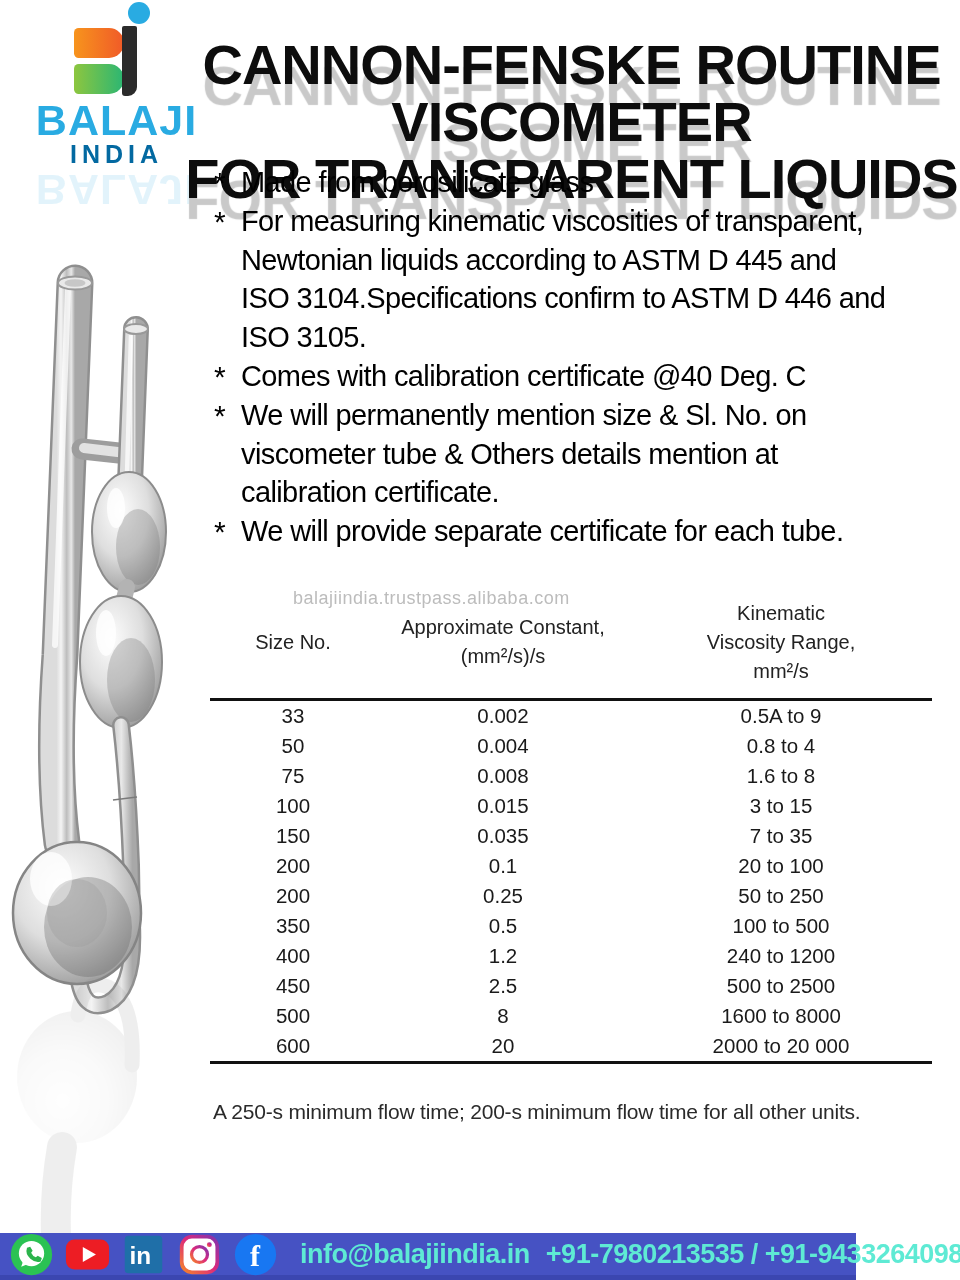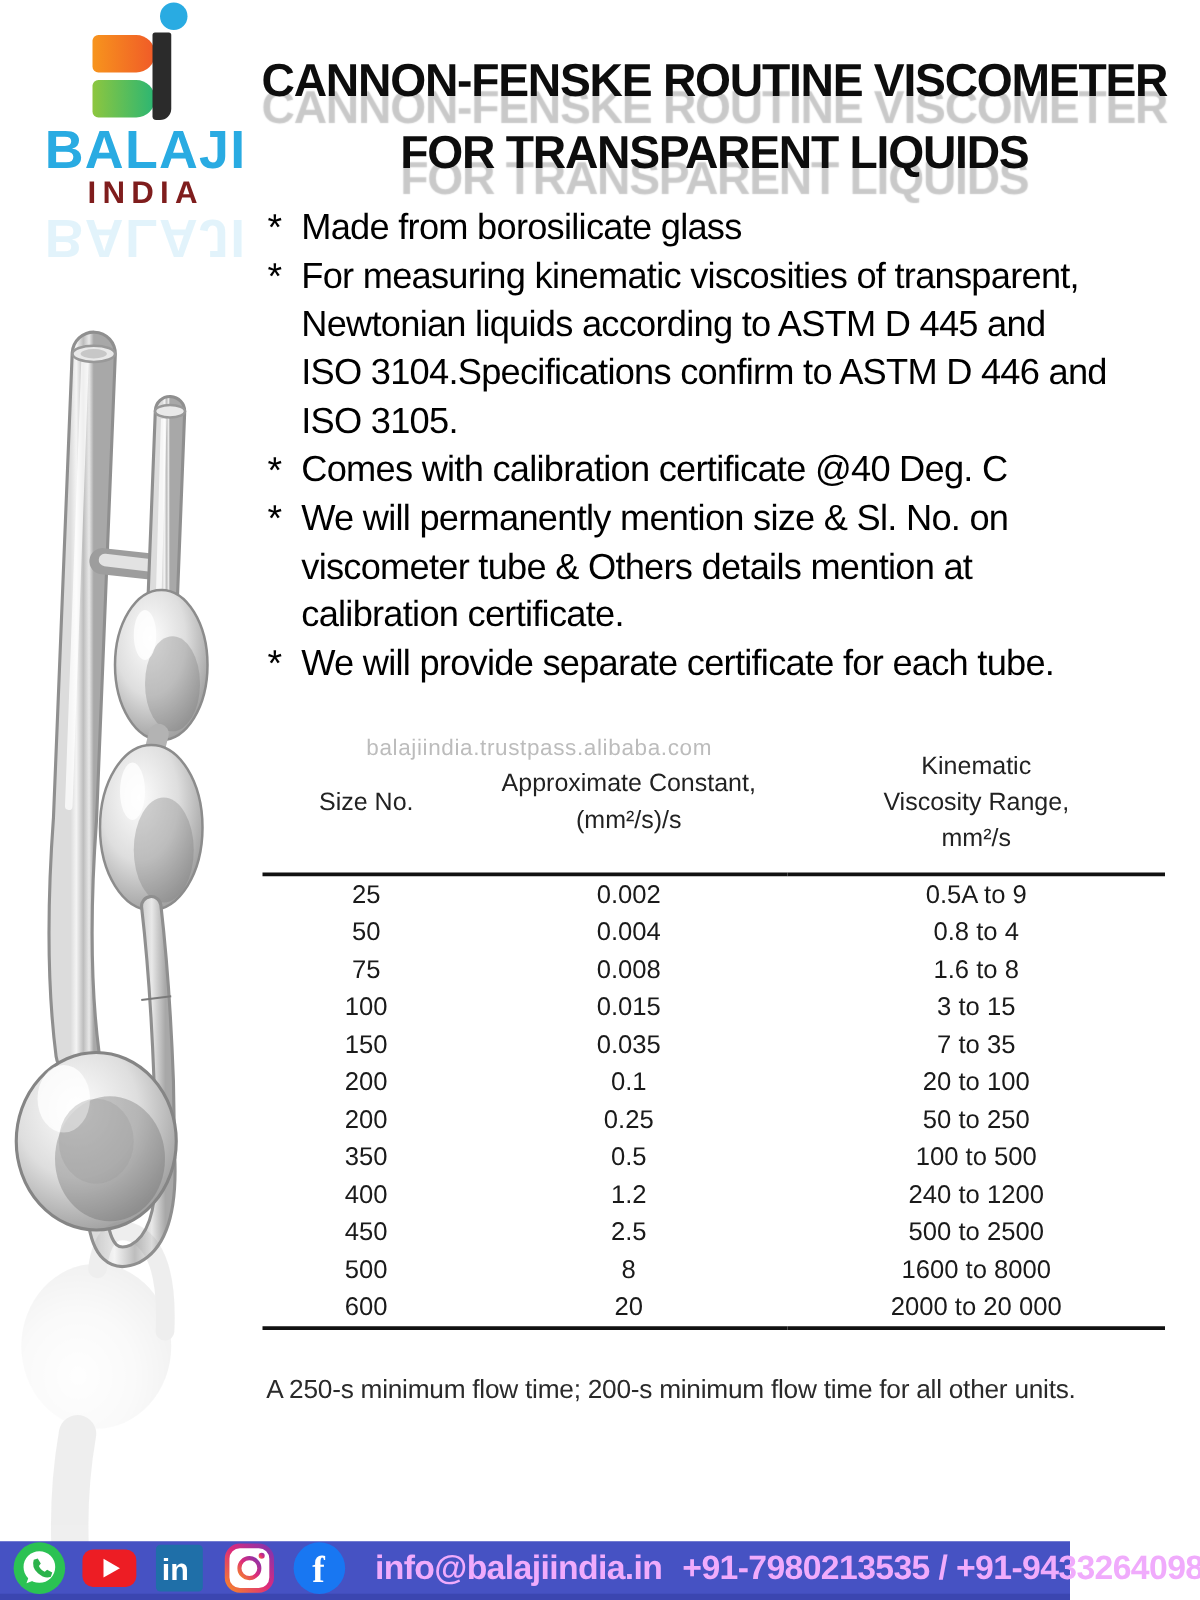--- a/index.html
+++ b/index.html
@@ -11,25 +11,25 @@
   .logo{position:absolute;left:0;top:4px;width:185px;text-align:center;padding-left:24px;}
   .logo-icon{position:relative;width:130px;height:96px;margin:0 auto;}
   .logo-b-top{position:absolute;left:22px;top:24px;width:50px;height:30px;
     background:linear-gradient(90deg,#f7941d,#f05a28);border-radius:5px 16px 16px 5px;}
   .logo-b-bot{position:absolute;left:22px;top:60px;width:50px;height:30px;
     background:linear-gradient(90deg,#8dc63f,#2bb673);border-radius:5px 16px 16px 5px;}
   .logo-i-bar{position:absolute;left:70px;top:22px;width:15px;height:70px;
     background:#2b2b2b;border-radius:2px 2px 9px 3px;}
   .logo-i-dot{position:absolute;left:76px;top:-2px;width:22px;height:22px;border-radius:50%;background:#29abe2;}
   .logo-name{font-size:43px;font-weight:bold;color:#29abe2;letter-spacing:1px;line-height:40px;}
-  .logo-country{font-size:25px;font-weight:bold;color:#7f1d1d;letter-spacing:5px;line-height:28px;}
+  .logo-country{font-size:25px;font-weight:bold;color:#0369a1;letter-spacing:5px;line-height:28px;}
   .logo-reflection{transform:scaleY(-1);opacity:.13;margin-top:2px;}
   
   .title{position:absolute;left:183px;top:36px;width:777px;text-align:center;color:#0d0d0d;}
-  .title div{font-weight:bold;font-size:37px;line-height:57px;letter-spacing:-1px;
+  .title div{font-weight:bold;font-size:56px;line-height:57px;letter-spacing:-1px;
     text-shadow:0 21px 1px #c9c9c9;}
   
   .bullets{position:absolute;left:214px;top:163px;width:732px;margin:0;padding:0;list-style:none;
     font-size:29px;line-height:38.8px;color:#000;letter-spacing:-0.6px;}
   .bullets li{position:relative;padding-left:27px;white-space:pre-line;}
   .bullets .marker{position:absolute;left:0;top:1px;font-size:30px;}
   
   .watermark{position:absolute;left:293px;top:588px;font-size:18px;color:#bcbcbc;letter-spacing:.5px;z-index:1;}
   
   .spec-table{position:absolute;left:210px;top:586px;width:722px;border-collapse:collapse;z-index:2;}
@@ -40,21 +40,21 @@
   .col-size{width:166px;}.col-const{width:254px;}.col-range{width:302px;}
   
   .footnote{position:absolute;left:213px;top:1100px;font-size:21px;color:#2a2a2a;letter-spacing:-0.2px;}
   
   .viscometer{position:absolute;left:0;top:225px;width:235px;height:1010px;}
   
   .footer-bar{position:absolute;left:0;top:1233px;width:856px;height:42px;background:#4652c3;
     border-bottom:5px solid #3b46b0;display:flex;align-items:center;}
   .social{display:flex;align-items:center;gap:11px;padding-left:9px;}
   .social .icon{width:45px;height:45px;display:block;}
-  .footer-text{color:#f0abfc;font-weight:bold;font-size:27px;letter-spacing:-0.5px;white-space:nowrap;}
+  .footer-text{color:#5eead4;font-weight:bold;font-size:27px;letter-spacing:-0.5px;white-space:nowrap;}
   .footer-email{margin-left:22px;}
   .footer-phones{margin-left:16px;}
 </style>
 </head>
 <body>
 
 <div class="logo">
   <div class="logo-icon">
     <div class="logo-b-top"></div>
     <div class="logo-b-bot"></div>
@@ -158,21 +158,21 @@
       <th>Approximate Constant,
 (mm²/s)/s</th>
       <th>Kinematic
 Viscosity Range,
 mm²/s</th>
     </tr>
   </thead>
   <tbody>
 
   <tr>
-      <td>25</td>
+      <td>33</td>
       <td>0.002</td>
       <td>0.5A to 9</td>
     </tr>
       <tr>
       <td>50</td>
       <td>0.004</td>
       <td>0.8 to 4</td>
     </tr>
       <tr>
       <td>75</td>

